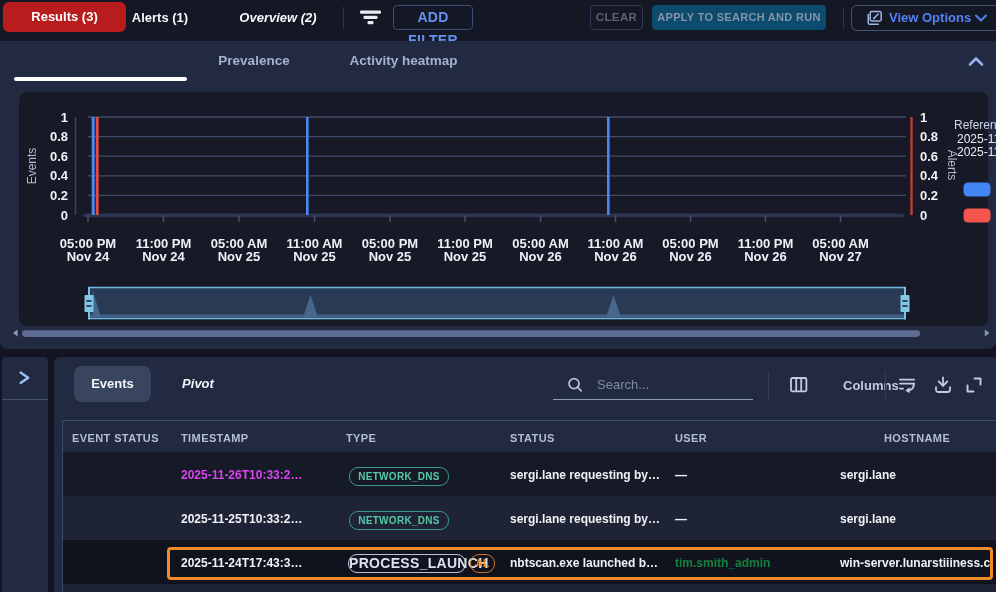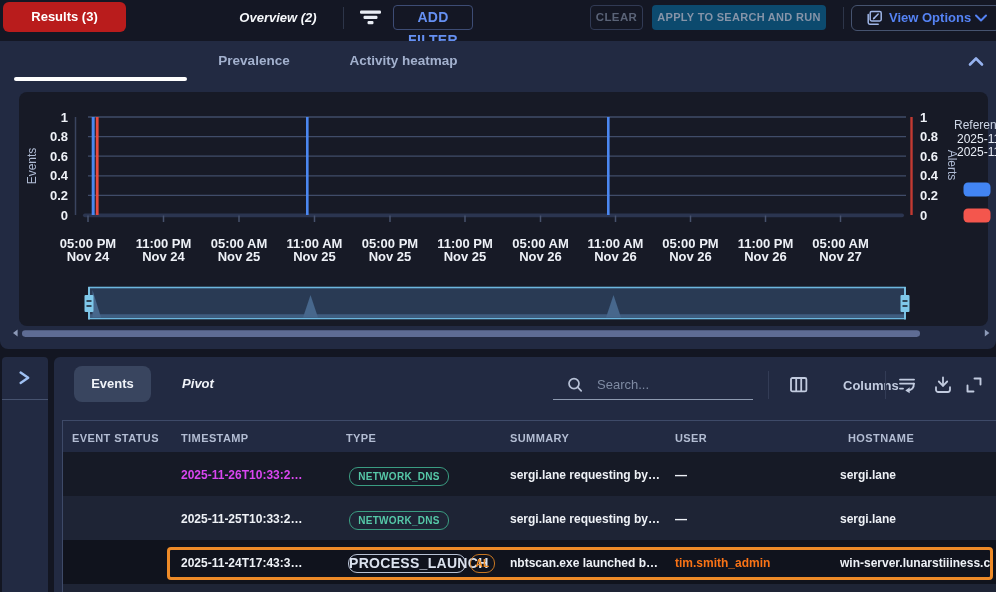--- a/index.html
+++ b/index.html
@@ -8,20 +8,21 @@
   #root { position:relative; width:996px; height:592px; background:#131622; }
   .abs { position:absolute; }
   .b { font-weight:bold; }
 </style>
 </head>
 <body>
 <div id="root">
 
   <div class="abs" style="left:0;top:0;width:996px;height:41px;background:#141724;"></div>
   <div class="abs b" style="left:3px;top:2px;width:123px;height:30px;background:#b91c1c;border-radius:6px;color:#ffffff;font-size:13px;line-height:30px;text-align:center;">Results (3)</div>
+  <div class="abs b" style="left:110px;top:3px;width:100px;height:29px;color:#f6f8fb;font-size:13px;line-height:29px;text-align:center;">Alerts (1)</div>
   <div class="abs b" style="left:218px;top:3px;width:120px;height:29px;color:#f6f8fb;font-size:13px;line-height:29px;text-align:center;font-style:italic;">Overview (2)</div>
   <div class="abs" style="left:343px;top:7px;width:1px;height:22px;background:#2d3549;"></div>
 
   <svg class="abs" style="left:356px;top:8px;" width="28" height="20" viewBox="0 0 28 20">
     <rect x="4" y="2.5" width="21" height="3.2" rx="1.2" fill="#e9edf4"></rect>
     <rect x="7.5" y="7.8" width="14" height="3.2" rx="1.2" fill="#e9edf4"></rect>
     <rect x="11.5" y="13" width="6" height="3.2" rx="1.2" fill="#e9edf4"></rect>
   </svg>
   <div class="abs b" style="left:393px;top:5px;width:80px;height:25px;border:1px solid #3d4c74;border-radius:4px;color:#6590f2;font-size:14px;line-height:23px;text-align:center;letter-spacing:.3px;">ADD FILTER</div>
   <div class="abs b" style="left:590px;top:5px;width:53px;height:25px;border:1px solid #313a54;border-radius:4px;color:#5a6377;font-size:11.5px;line-height:23px;text-align:center;letter-spacing:.4px;">CLEAR</div>
@@ -214,23 +215,23 @@
   <svg class="abs" style="left:965px;top:376px;" width="18" height="18" viewBox="0 0 18 18">
     <g stroke="#c2cbdf" stroke-width="1.9" stroke-linecap="round" stroke-linejoin="round" fill="none">
       <polyline points="9.5,2.5 15.5,2.5 15.5,8.5"></polyline>
       <polyline points="2.5,9.5 2.5,15.5 8.5,15.5"></polyline>
     </g>
   </svg>
 
   <div class="abs b" style="left:72px;top:432px;color:#b3bdd3;font-size:11px;letter-spacing:.4px;">EVENT STATUS</div>
   <div class="abs b" style="left:181px;top:432px;color:#b3bdd3;font-size:11px;letter-spacing:.4px;">TIMESTAMP</div>
   <div class="abs b" style="left:346px;top:432px;color:#b3bdd3;font-size:11px;letter-spacing:.4px;">TYPE</div>
-  <div class="abs b" style="left:510px;top:432px;color:#b3bdd3;font-size:11px;letter-spacing:.4px;">SUMMARY</div>
+  <div class="abs b" style="left:510px;top:432px;color:#b3bdd3;font-size:11px;letter-spacing:.4px;">STATUS</div>
   <div class="abs b" style="left:675px;top:432px;color:#b3bdd3;font-size:11px;letter-spacing:.4px;">USER</div>
-  <div class="abs b" style="left:804px;top:432px;color:#b3bdd3;font-size:11px;letter-spacing:.4px;padding-left:44px;">HOSTNAME</div>
+  <div class="abs b" style="left:840px;top:432px;color:#b3bdd3;font-size:11px;letter-spacing:.4px;padding-left:44px;">HOSTNAME</div>
 
   <div class="abs" style="left:62px;top:420px;width:934px;height:172px;border-left:1px solid #3e4a68;border-top:1px solid #3e4a68;"></div>
 
   <div class="abs" style="left:63px;top:452px;width:933px;height:44px;background:#161a26;"></div>
   <div class="abs" style="left:63px;top:496px;width:933px;height:44px;background:#1e2435;"></div>
   <div class="abs" style="left:63px;top:540px;width:933px;height:44px;background:#10131d;"></div>
   <div class="abs" style="left:63px;top:584px;width:933px;height:8px;background:#1e2435;"></div>
 
   <div class="abs b" style="left:181px;top:468px;color:#d946ef;font-size:12px;">2025-11-26T10:33:2…</div>
   <div class="abs b" style="left:349px;top:467px;width:100px;height:19px;border:1px solid #3a9c81;border-radius:9px;color:#56c8a8;font-size:10px;line-height:17px;text-align:center;letter-spacing:.3px;">NETWORK_DNS</div>
@@ -241,18 +242,18 @@
   <div class="abs b" style="left:181px;top:512px;color:#eef1f6;font-size:12px;">2025-11-25T10:33:2…</div>
   <div class="abs b" style="left:349px;top:511px;width:100px;height:19px;border:1px solid #3a9c81;border-radius:9px;color:#56c8a8;font-size:10px;line-height:17px;text-align:center;letter-spacing:.3px;">NETWORK_DNS</div>
   <div class="abs b" style="left:510px;top:512px;color:#eef1f6;font-size:12px;">sergi.lane requesting by…</div>
   <div class="abs b" style="left:675px;top:512px;color:#eef1f6;font-size:12px;">—</div>
   <div class="abs b" style="left:840px;top:512px;color:#eef1f6;font-size:12px;">sergi.lane</div>
 
   <div class="abs b" style="left:181px;top:556px;color:#eef1f6;font-size:12px;">2025-11-24T17:43:3…</div>
   <div class="abs b" style="left:348px;top:554px;width:118px;height:19px;border:1px solid #b9c3d6;border-radius:9px;color:#dbe2ee;font-size:14px;line-height:17px;text-align:center;letter-spacing:.3px;">PROCESS_LAUNCH</div>
   <div class="abs b" style="left:470px;top:554px;width:25px;height:19px;border:1px solid #c87722;border-radius:9px;color:#ef8c26;font-size:10px;line-height:17px;text-align:center;letter-spacing:.3px;overflow:hidden;">AL</div>
   <div class="abs b" style="left:510px;top:556px;color:#eef1f6;font-size:12px;">nbtscan.exe launched b…</div>
-  <div class="abs b" style="left:675px;top:556px;color:#f97316;font-size:12px;">tim.smith_admin</div>
+  <div class="abs b" style="left:675px;top:556px;color:#15803d;font-size:12px;">tim.smith_admin</div>
   <div class="abs b" style="left:840px;top:556px;width:153px;color:#eef1f6;font-size:12px;overflow:hidden;white-space:nowrap;">win-server.lunarstiiiness.cc</div>
 
   <div class="abs" style="left:167px;top:547px;width:826px;height:33px;border:3.5px solid #ee8b28;border-radius:4px;"></div>
 
 </div>
 
 </body></html>

